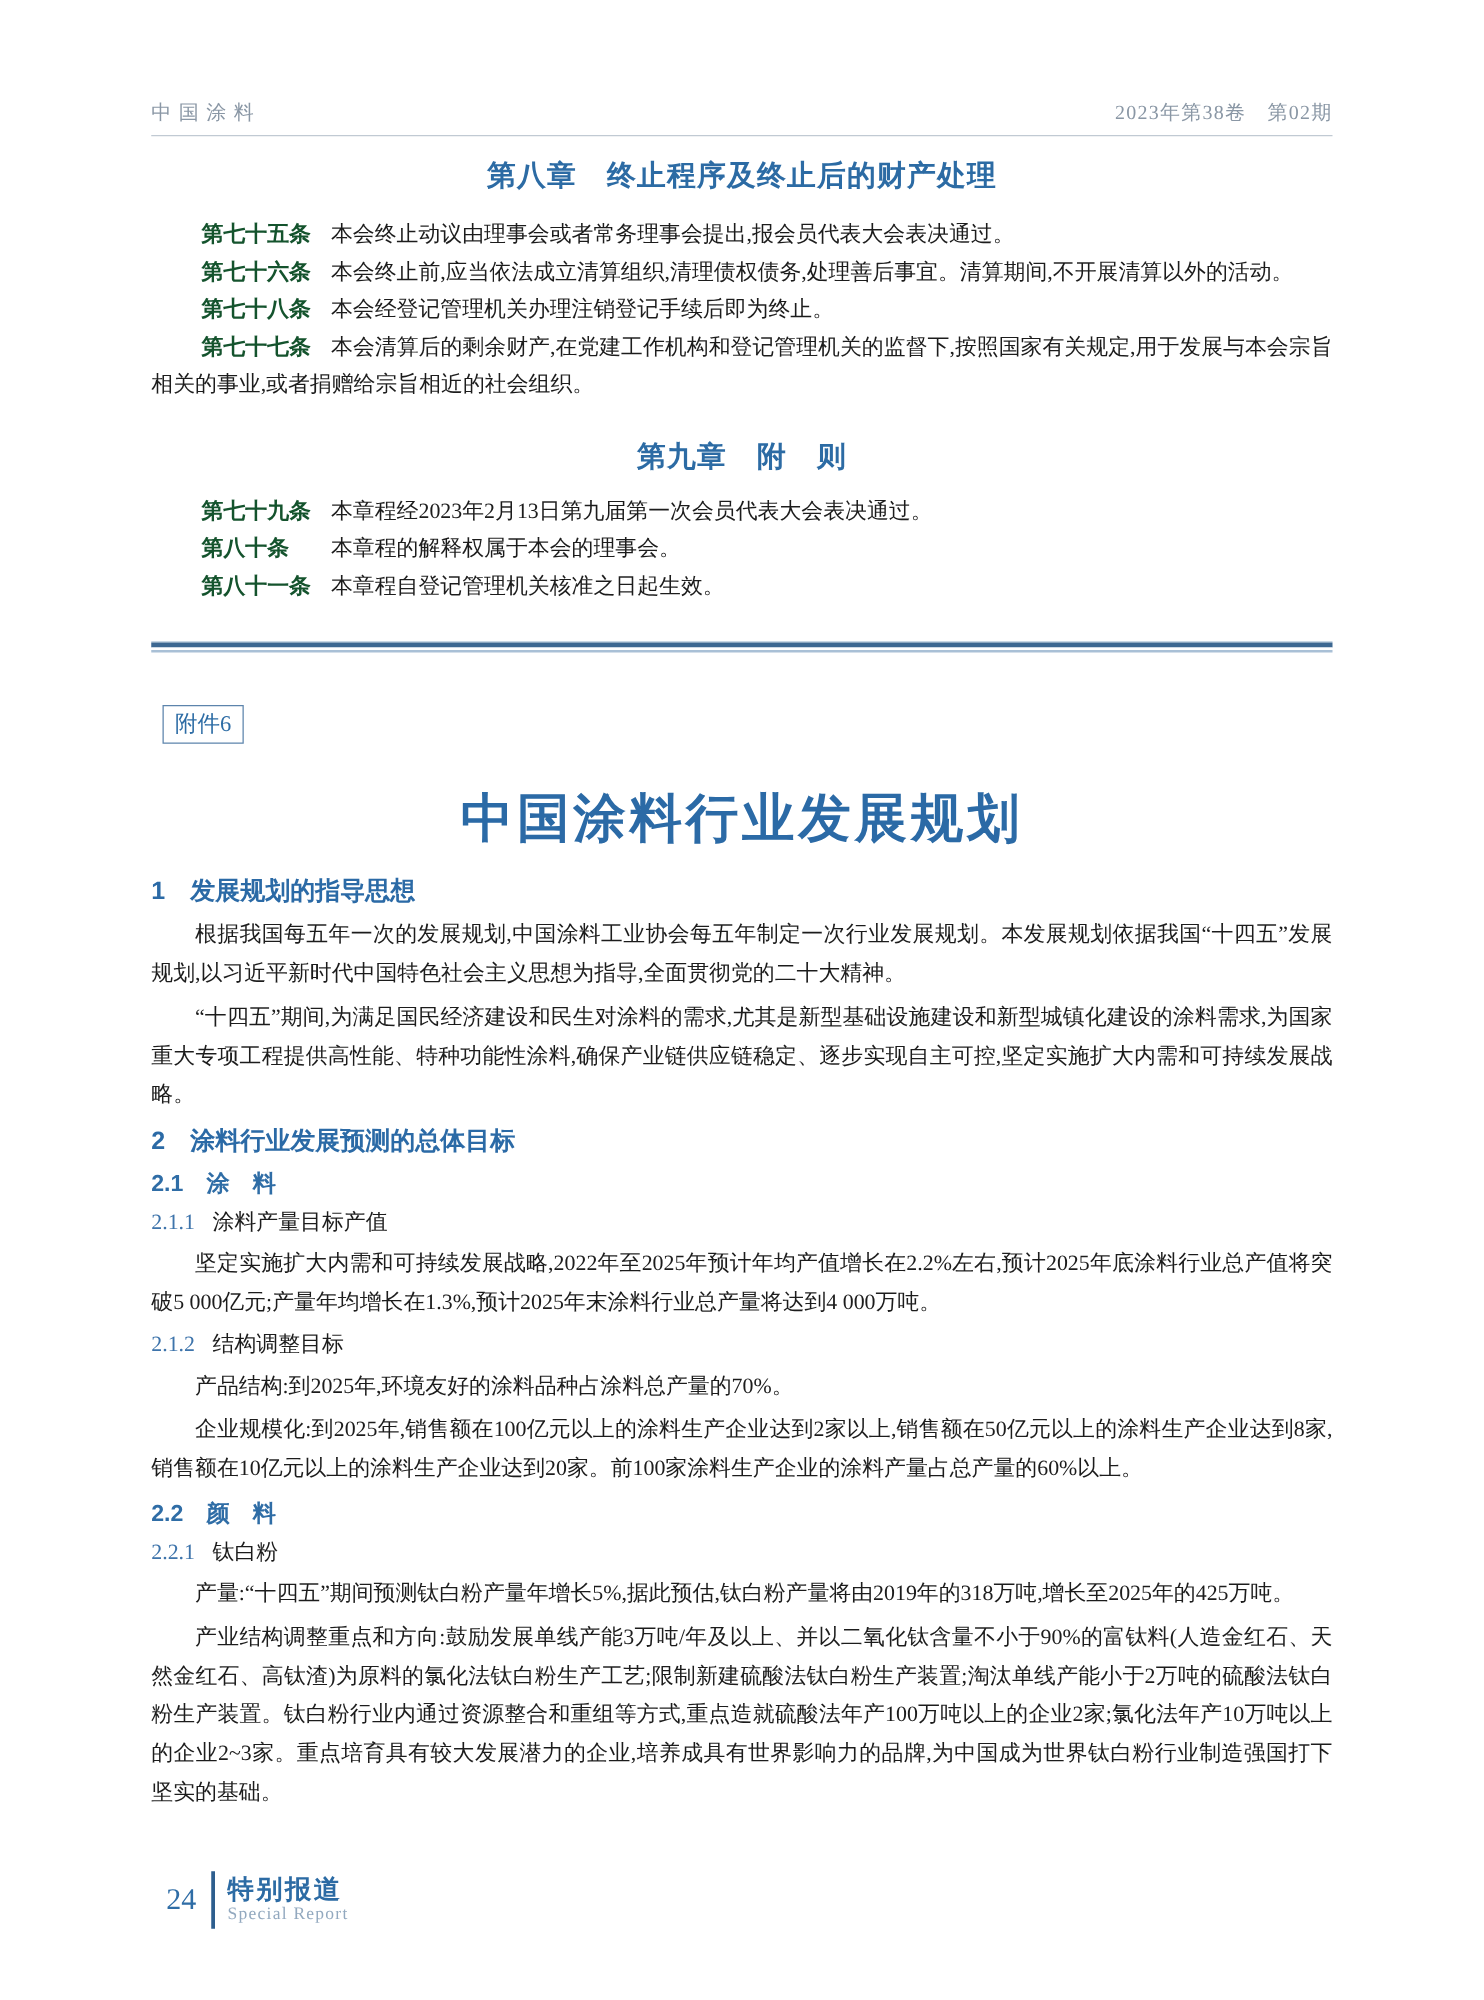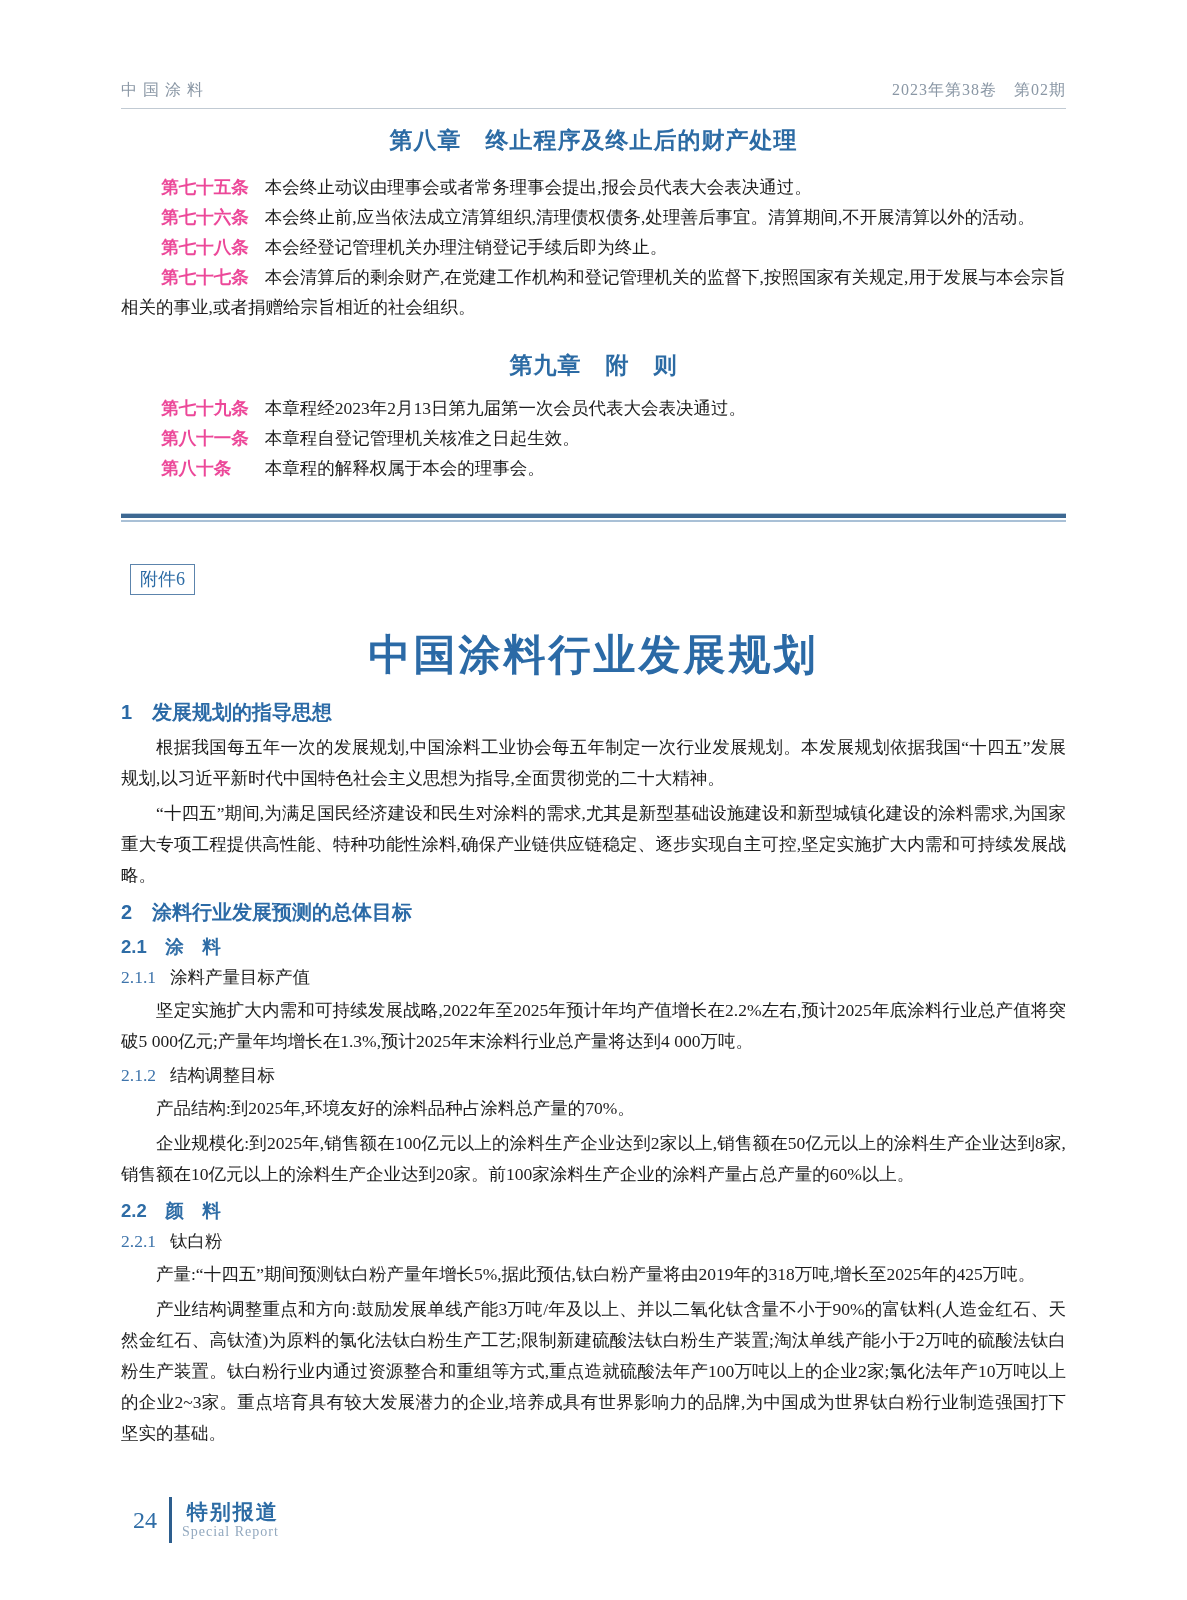--- a/index.html
+++ b/index.html
@@ -35,21 +35,21 @@
   }
   .chapter9-title{margin-top:28px;}
 
   
   .articles{margin-top:16px;}
   .articles.c9{margin-top:12px;}
   p.article{
     margin:0;font-size:17.5px;line-height:30px;
     text-indent:2.3em;text-align:justify;
   }
-  .art-num{color:#ec4899;margin-right:16px;font-weight:bold;margin-top:15px;}
+  .art-num{color:#14532d;margin-right:16px;font-weight:bold;margin-top:15px;}
 
   
   .rule-wrap{margin-top:30px;}
   .rule-light-top{height:1px;background:#b7cadc;}
   .rule-dark{height:4px;background:#3d6892;}
   .rule-gap{height:2px;background:#ffffff;}
   .rule-light-bottom{height:2px;background:#a9c0d6;}
 
   
   .attach-tag{
@@ -108,21 +108,21 @@
   .page-footer{
     position:absolute;left:133px;top:1497px;
     display:flex;align-items:center;
   }
   .page-footer .page-num{
     font-size:24px;color:#2f6da6;margin-right:12px;
   }
   .page-footer .vbar{
     width:3px;height:46px;background:#2d5e8e;margin-right:10px;
   }
-  .page-footer .labels{display:flex;flex-direction:column;line-height:1.15;text-align:right;}
+  .page-footer .labels{display:flex;flex-direction:column;line-height:1.15;}
   .page-footer .cn{
     font-family:"Liberation Sans","DejaVu Sans",sans-serif;
     font-weight:bold;font-size:21px;color:#2c6ba4;letter-spacing:2px;
   }
   .page-footer .en{
     font-size:14px;color:#93a9bf;letter-spacing:1px;
   }
 </style>
 </head>
 <body>
@@ -141,22 +141,22 @@
       <p class="article"><span class="art-num">第七十五条</span><span>本会终止动议由理事会或者常务理事会提出,报会员代表大会表决通过。</span></p>
       <p class="article"><span class="art-num">第七十六条</span><span>本会终止前,应当依法成立清算组织,清理债权债务,处理善后事宜。清算期间,不开展清算以外的活动。</span></p>
       <p class="article"><span class="art-num">第七十八条</span><span>本会经登记管理机关办理注销登记手续后即为终止。</span></p>
       <p class="article"><span class="art-num">第七十七条</span><span>本会清算后的剩余财产,在党建工作机构和登记管理机关的监督下,按照国家有关规定,用于发展与本会宗旨相关的事业,或者捐赠给宗旨相近的社会组织。</span></p>
     </div>
 
     <h2 class="chapter-title chapter9-title">第九章　附　则</h2>
 
     <div class="articles c9">
       <p class="article"><span class="art-num">第七十九条</span><span>本章程经2023年2月13日第九届第一次会员代表大会表决通过。</span></p>
+      <p class="article"><span class="art-num">第八十条　</span><span>本章程的解释权属于本会的理事会。</span></p>
       <p class="article"><span class="art-num">第八十一条</span><span>本章程自登记管理机关核准之日起生效。</span></p>
-      <p class="article"><span class="art-num">第八十条　</span><span>本章程的解释权属于本会的理事会。</span></p>
     </div>
 
     <div class="rule-wrap">
       <div class="rule-light-top"></div>
       <div class="rule-dark"></div>
       <div class="rule-gap"></div>
       <div class="rule-light-bottom"></div>
     </div>
 
     <div class="attach-tag">

